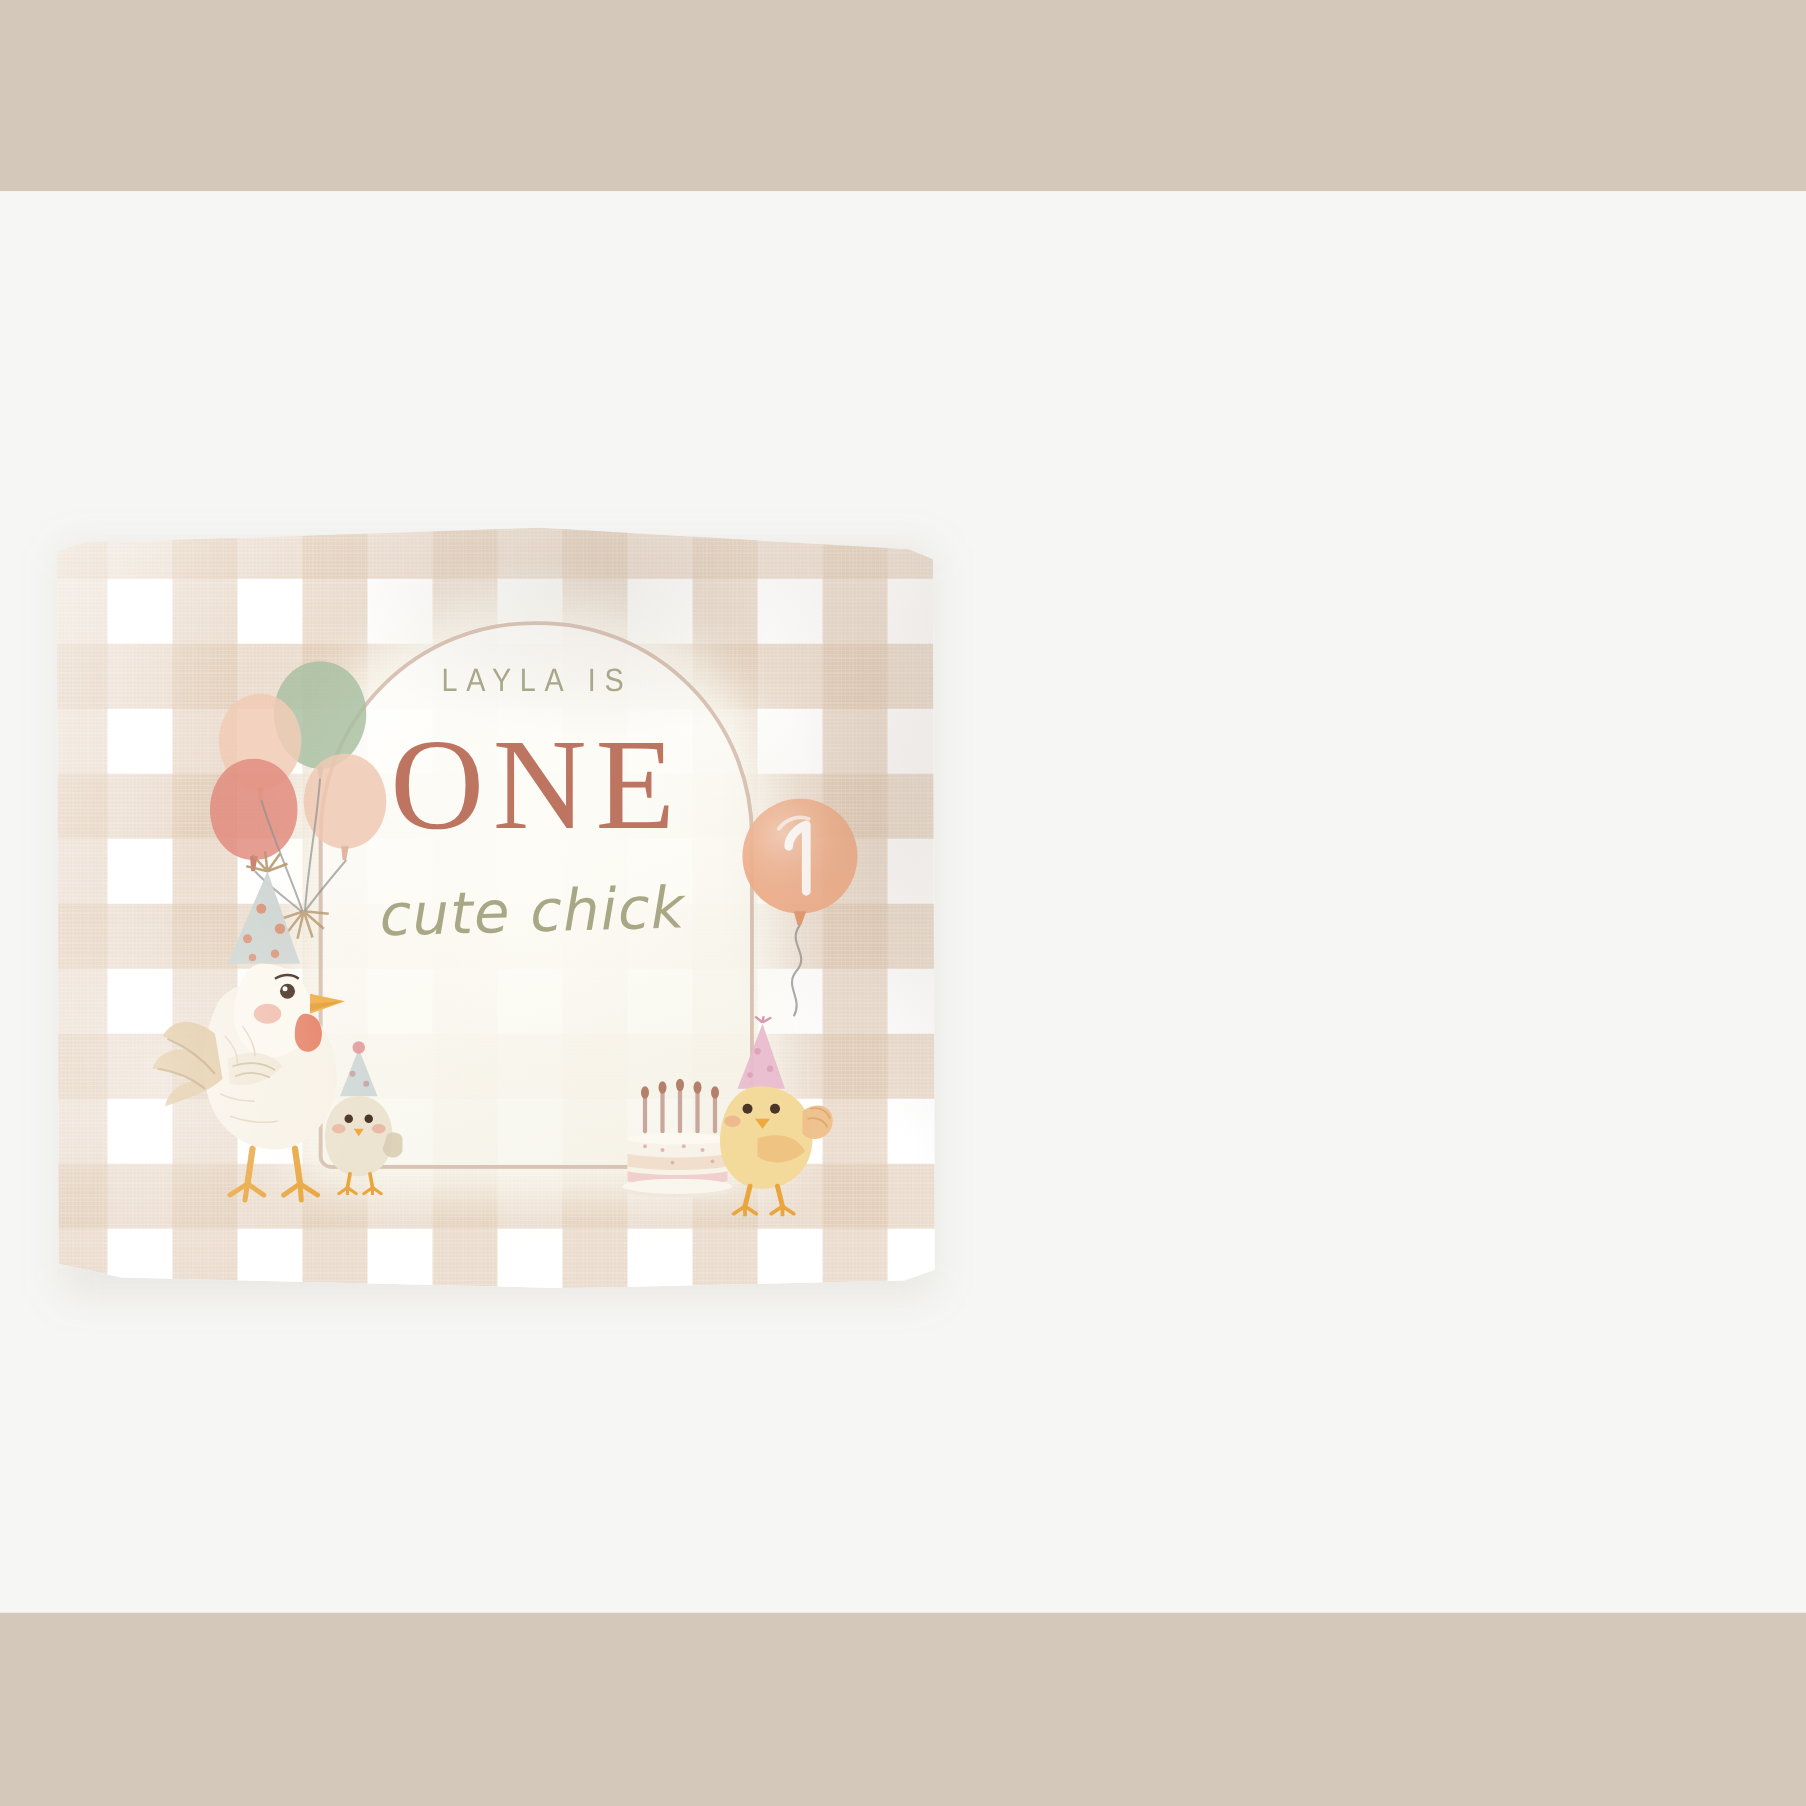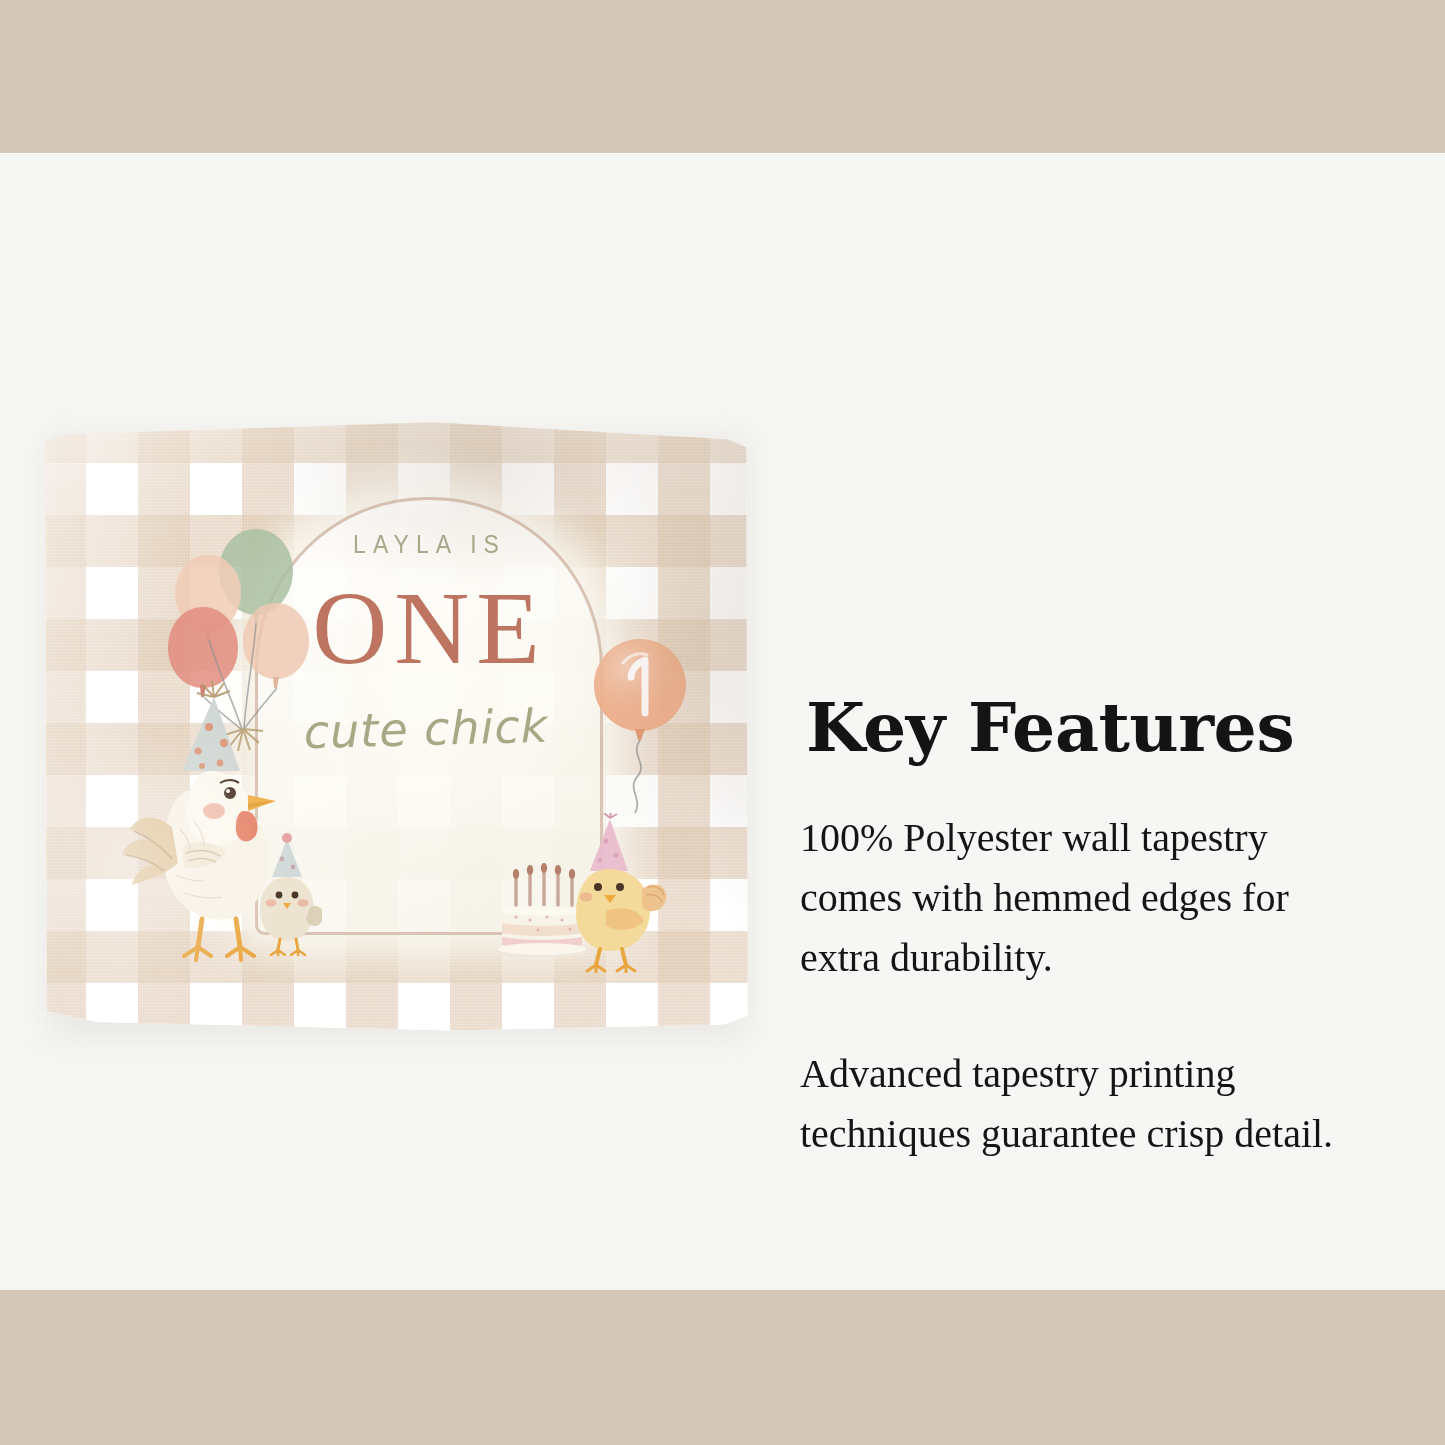--- a/index.html
+++ b/index.html
@@ -395,22 +395,15 @@
         <div class="arch-text">
           <div class="name-line">LAYLA IS</div>
           <div class="one-line">ONE</div>
           <div class="chick-line">cute chick</div>
         </div>
 
         <div class="drape"></div>
       </div>
     </div>
 
-    <div id="features-panel">
-      <h1 id="features-title">Key Features</h1>
-
-      <p class="feature-paragraph p-1"> 100% Polyester wall tapestry comes with hemmed edges for extra durability.</p>
-
-      <p class="feature-paragraph p-2">Advanced tapestry printing techniques guarantee crisp detail.</p>
-    </div>
 
   </div>
 </div>
 
 </body></html>

